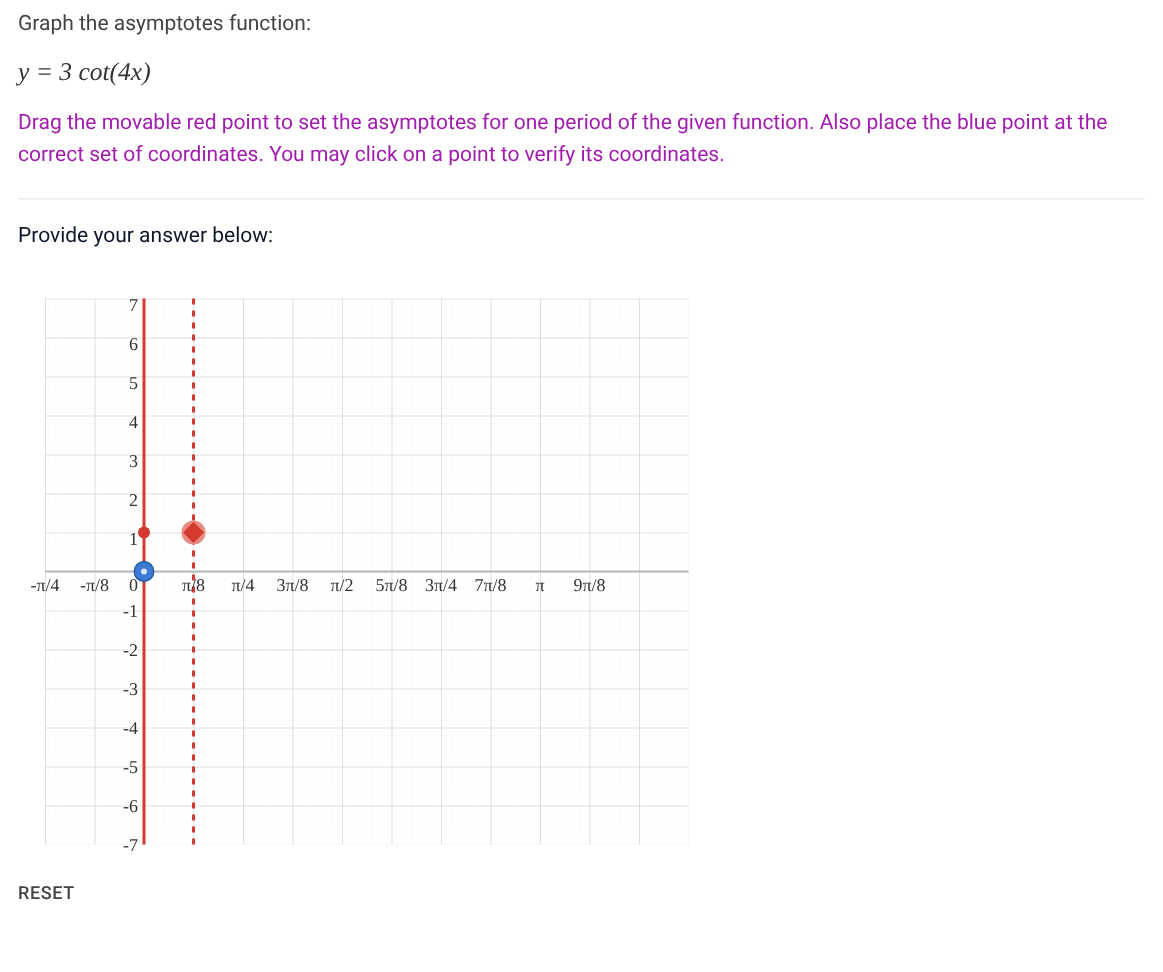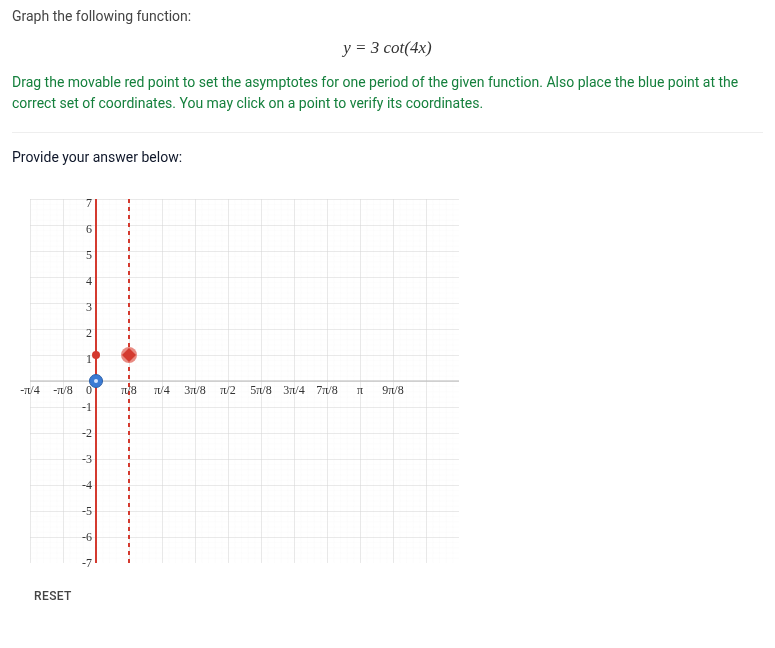--- a/index.html
+++ b/index.html
@@ -5,36 +5,36 @@
     * { box-sizing: border-box; margin: 0; padding: 0; }
     body {
       font-family: -apple-system, BlinkMacSystemFont, "Segoe UI", Roboto, sans-serif;
       font-size: 14px;
       color: #333;
       background: #fff;
       padding: 8px 12px;
       width: 775px;
     }
     .problem-text { margin-bottom: 14px; color: #444; }
-    .equation-line { text-align: center; margin: 14px 0; font-family: "Times New Roman", serif; font-size: 17px; font-style: italic; }
-    .instructions { margin-bottom: 18px; color: #15803d; line-height: 1.5; }
+    .equation-line { margin: 14px 0; font-family: "Times New Roman", serif; font-size: 17px; font-style: italic; }
+    .instructions { margin-bottom: 18px; color: #a21caf; line-height: 1.5; }
     .divider { border: none; border-top: 1px solid #eee; margin: 16px 0; }
     .prompt { margin-bottom: 20px; color: #0f172a; }
     .graph-area { position: relative; width: 455px; height: 392px; margin-left: 6px; }
     .graph-svg { display: block; }
-    .reset-row { margin-left: 22px; margin-top: 10px; }
+    .reset-row { margin-top: 10px; }
     .reset-btn {
       background: none; border: none; font-family: inherit; font-size: 12px;
       letter-spacing: 0.4px; color: #444; cursor: pointer; font-weight: 500;
     }
   </style>
 </head>
 <body>
 
-<p class="problem-text">Graph the following function:</p>
+<p class="problem-text">Graph the asymptotes function:</p>
 
 <div class="equation-line">
   
   <span style="font-style:italic;">y</span> = 3 cot(4<span style="font-style:italic;">x</span>)
 </div>
 
 <p class="instructions">Drag the movable red point to set the asymptotes for one period of the given function. Also place the blue point at the correct set of coordinates. You may click on a point to verify its coordinates.</p>
 
 <hr class="divider">
 

